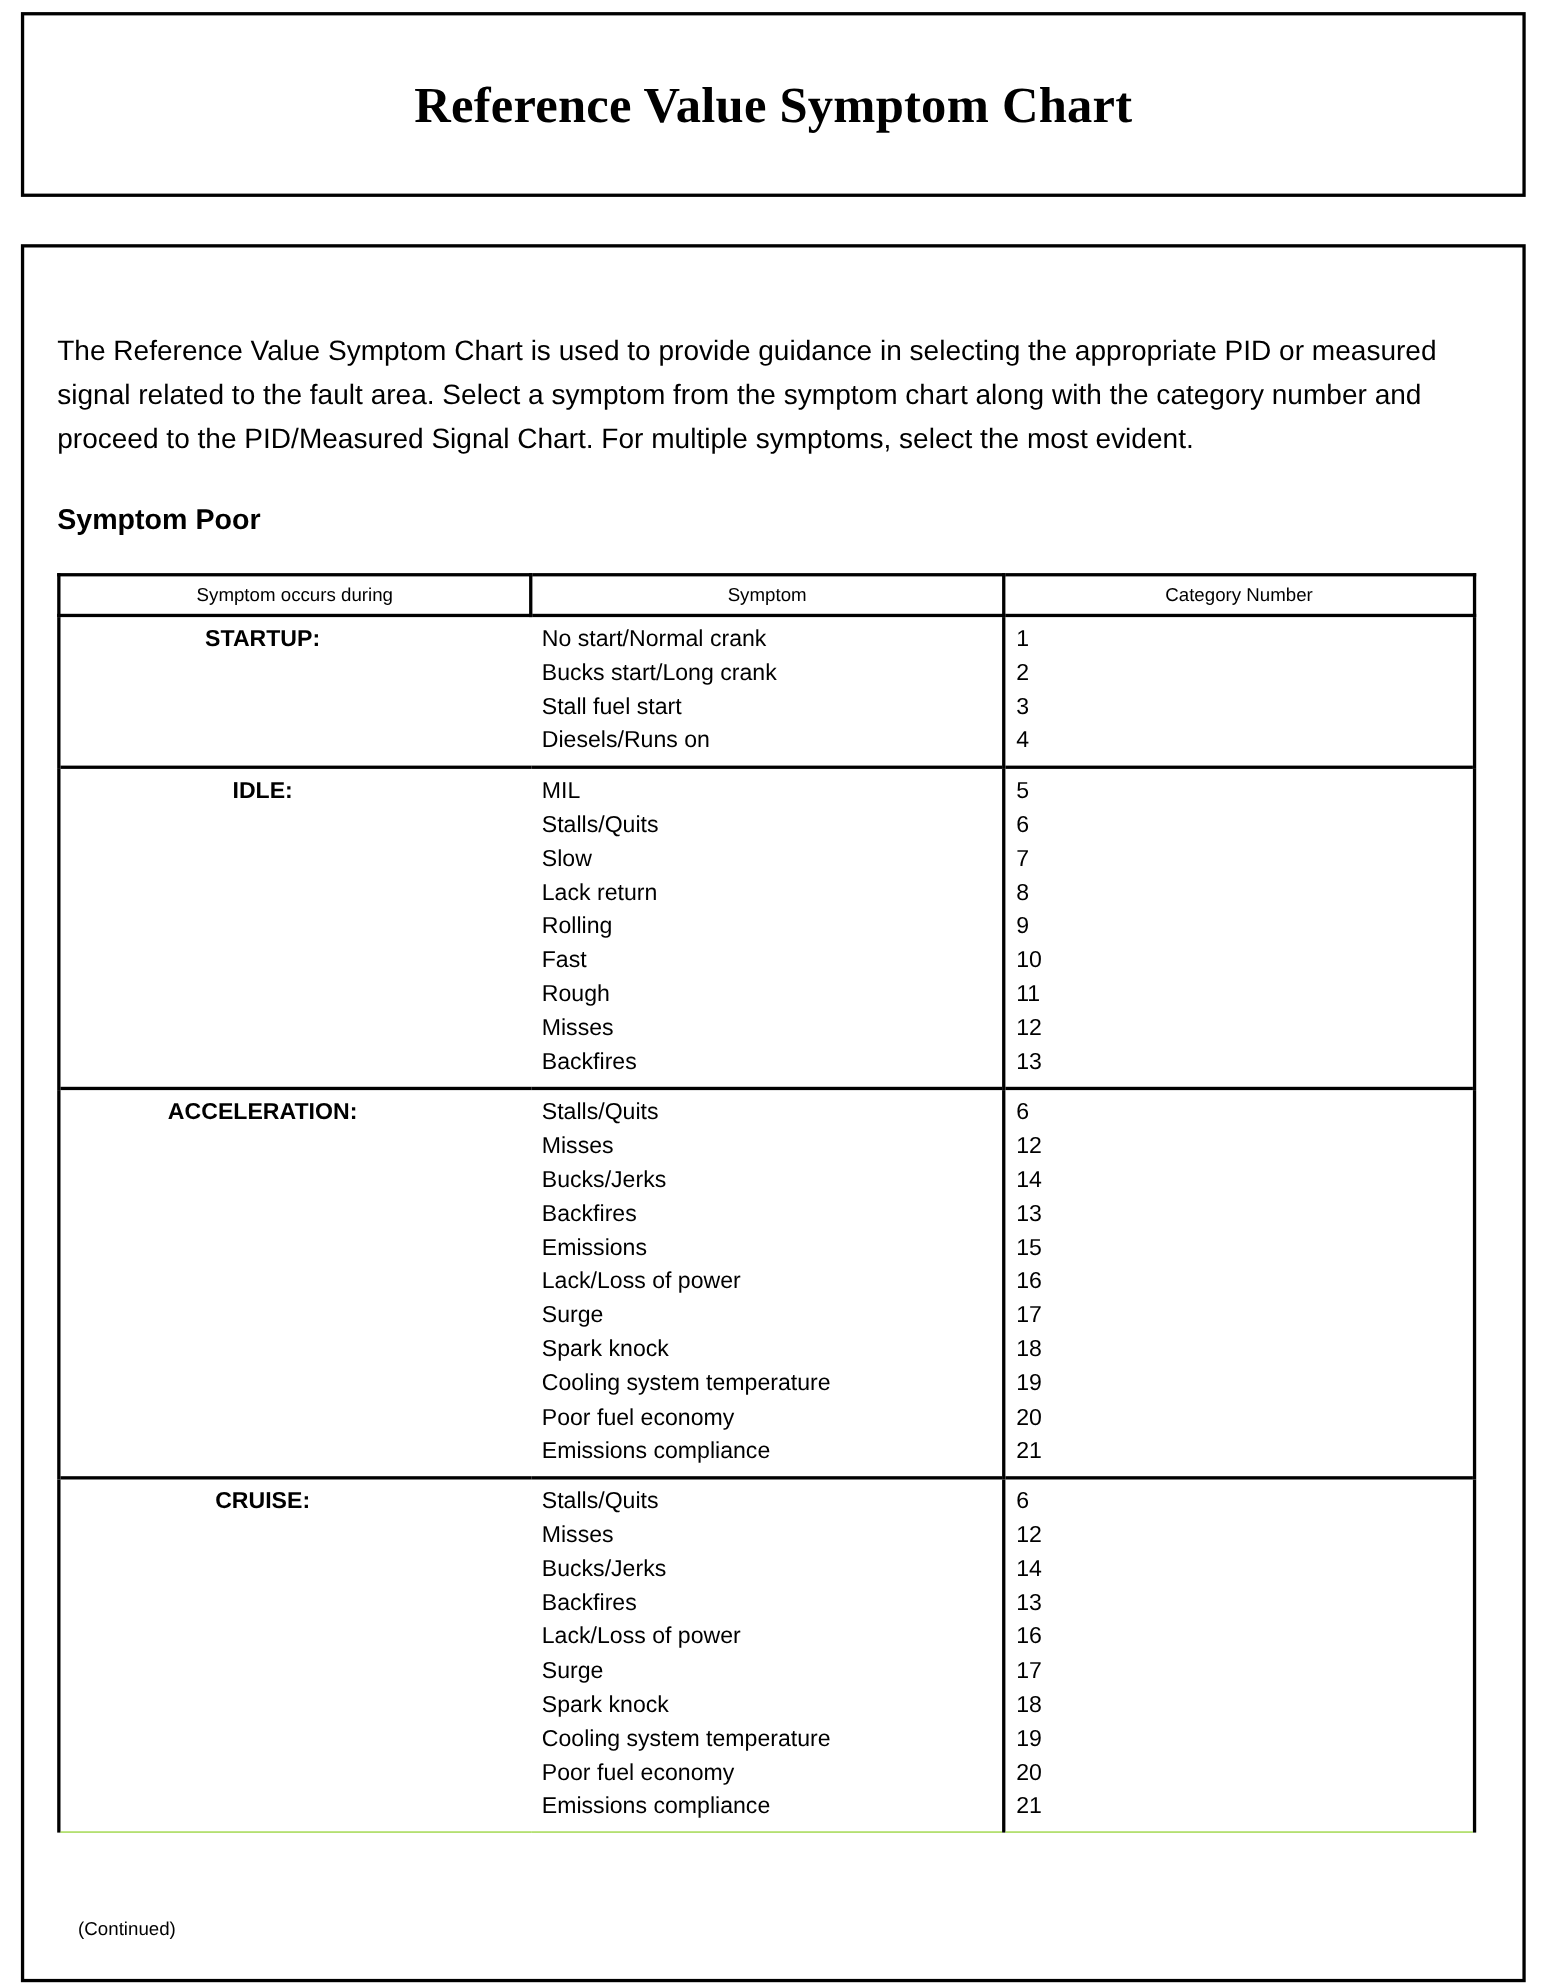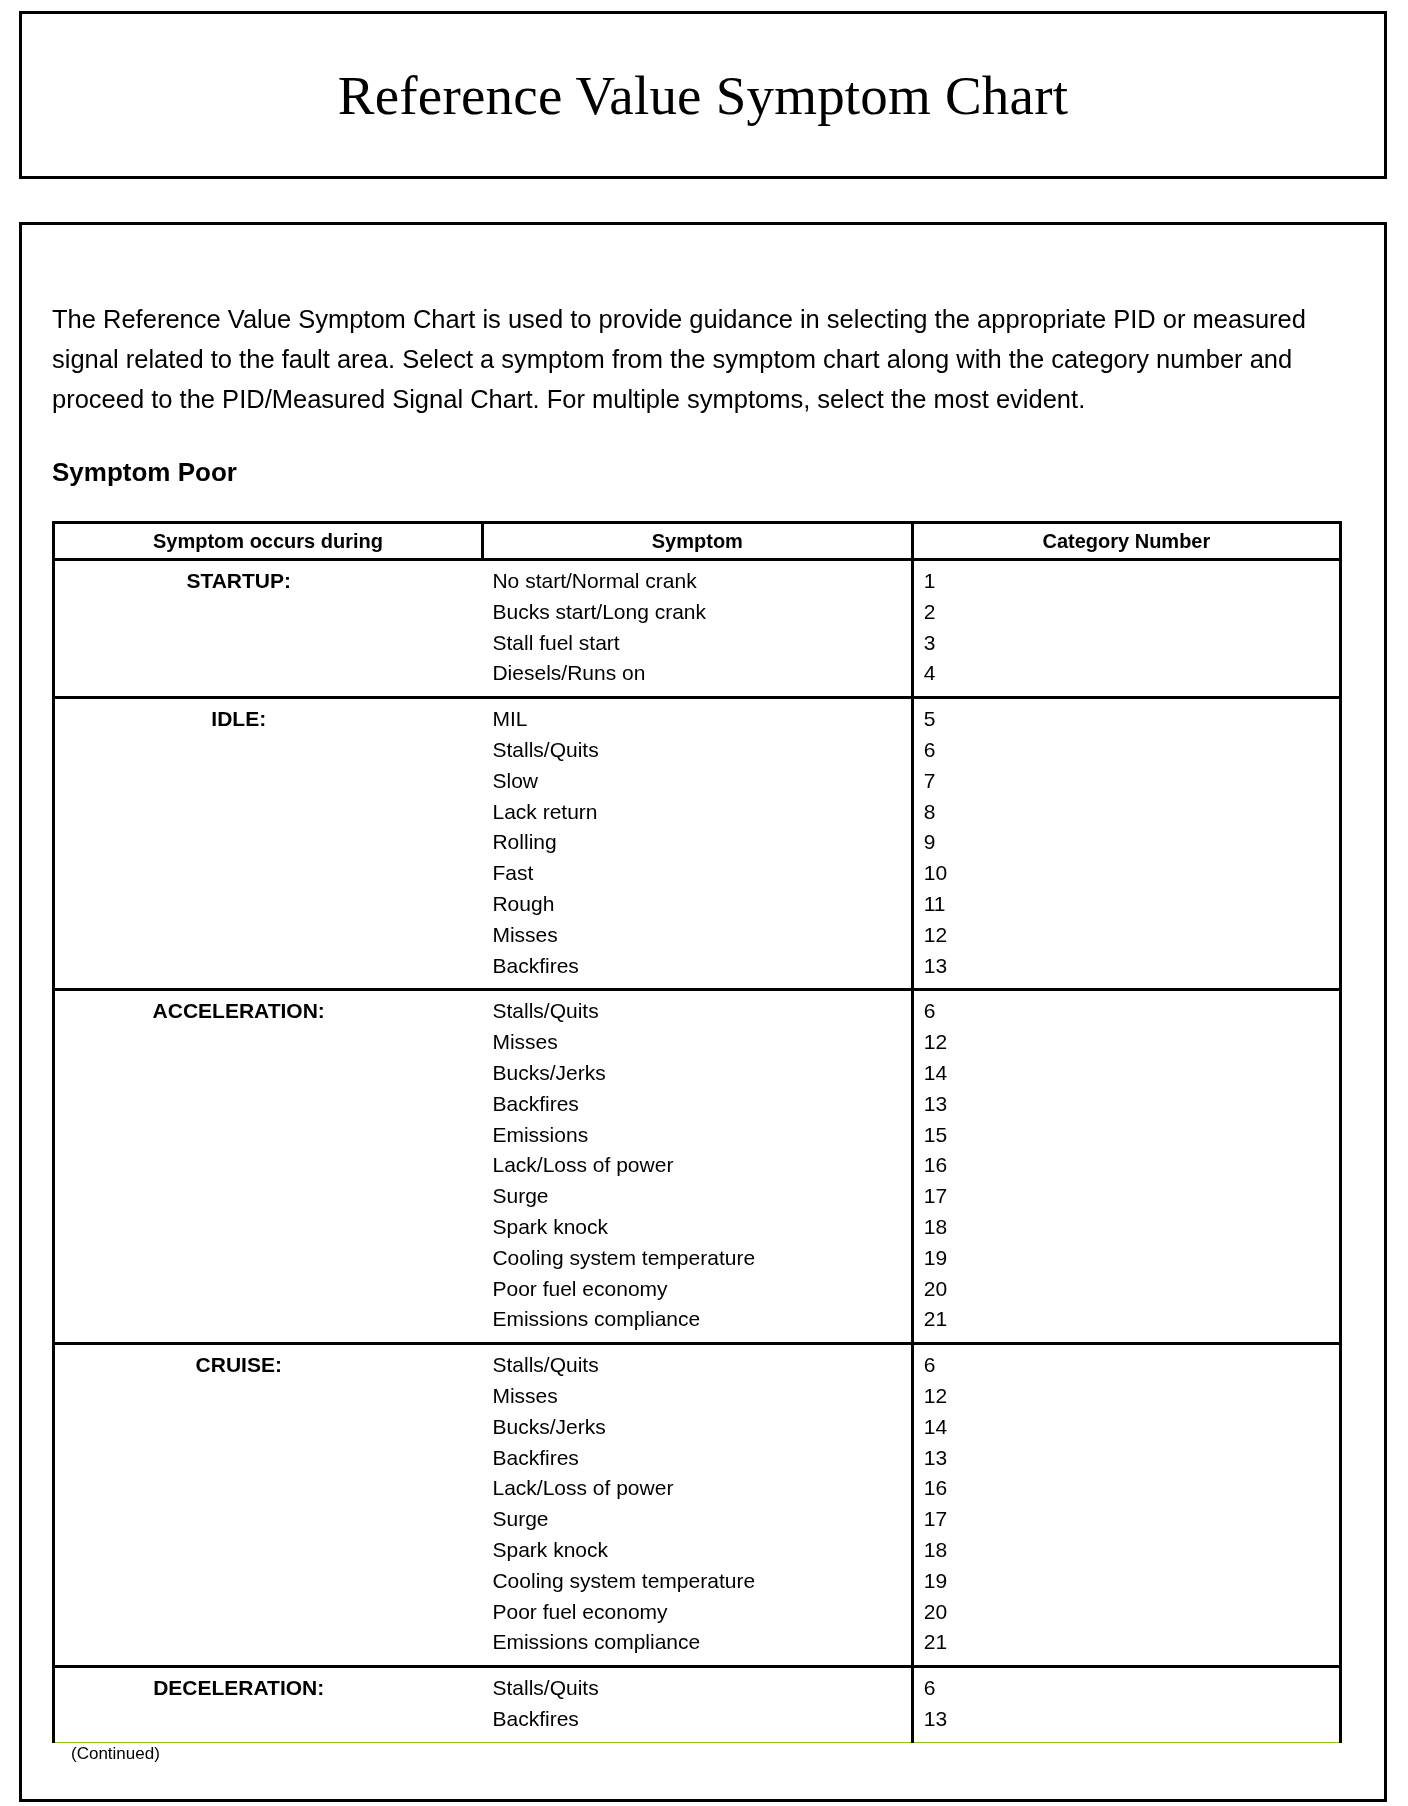--- a/index.html
+++ b/index.html
@@ -22,22 +22,22 @@
       height: 168px;
       border: 3px solid #000;
       box-sizing: border-box;
       display: flex;
       align-items: center;
       justify-content: center;
     }
     .title-box h1 {
       margin: 0;
       font-family: "Liberation Serif", serif;
-      font-weight: normal;
-      font-size: 55px;
+      font-weight: bold;
+      font-size: 46px;
       letter-spacing: 0.2px;
     }
     .content-box {
       position: absolute;
       left: 19px;
       top: 222px;
       width: 1368px;
       height: 1580px;
       border: 3px solid #000;
       box-sizing: border-box;
@@ -62,22 +62,22 @@
     .symptom-table {
       position: absolute;
       left: 30px;
       top: 296px;
       width: 1290px;
       border-collapse: collapse;
       font-size: 21px;
     }
     .symptom-table th {
       border: 3px solid #000;
-      font-weight: bold;
-      font-size: 20px;
+      font-weight: normal;
+      font-size: 17px;
       height: 34px;
       padding: 0;
       text-align: center;
     }
     .symptom-table td {
       vertical-align: top;
       padding: 0;
     }
     .col-during { width: 428px; }
     .col-symptom { width: 428px; }
@@ -235,28 +235,17 @@
           <div class="line">13</div>
           <div class="line">16</div>
           <div class="line">17</div>
           <div class="line">18</div>
           <div class="line">19</div>
           <div class="line">20</div>
           <div class="line">21</div>
         </td>
       </tr>
 
-      <tr class="group-row">
-        <td class="during-cell"><span>DECELERATION:</span></td>
-        <td class="symptom-cell">
-          <div class="line">Stalls/Quits</div>
-          <div class="line">Backfires</div>
-        </td>
-        <td class="cat-cell">
-          <div class="line">6</div>
-          <div class="line">13</div>
-        </td>
-      </tr>
     </tbody>
   </table>
 
   <p class="continued">(Continued)</p>
 </div>
 
 </body></html>

